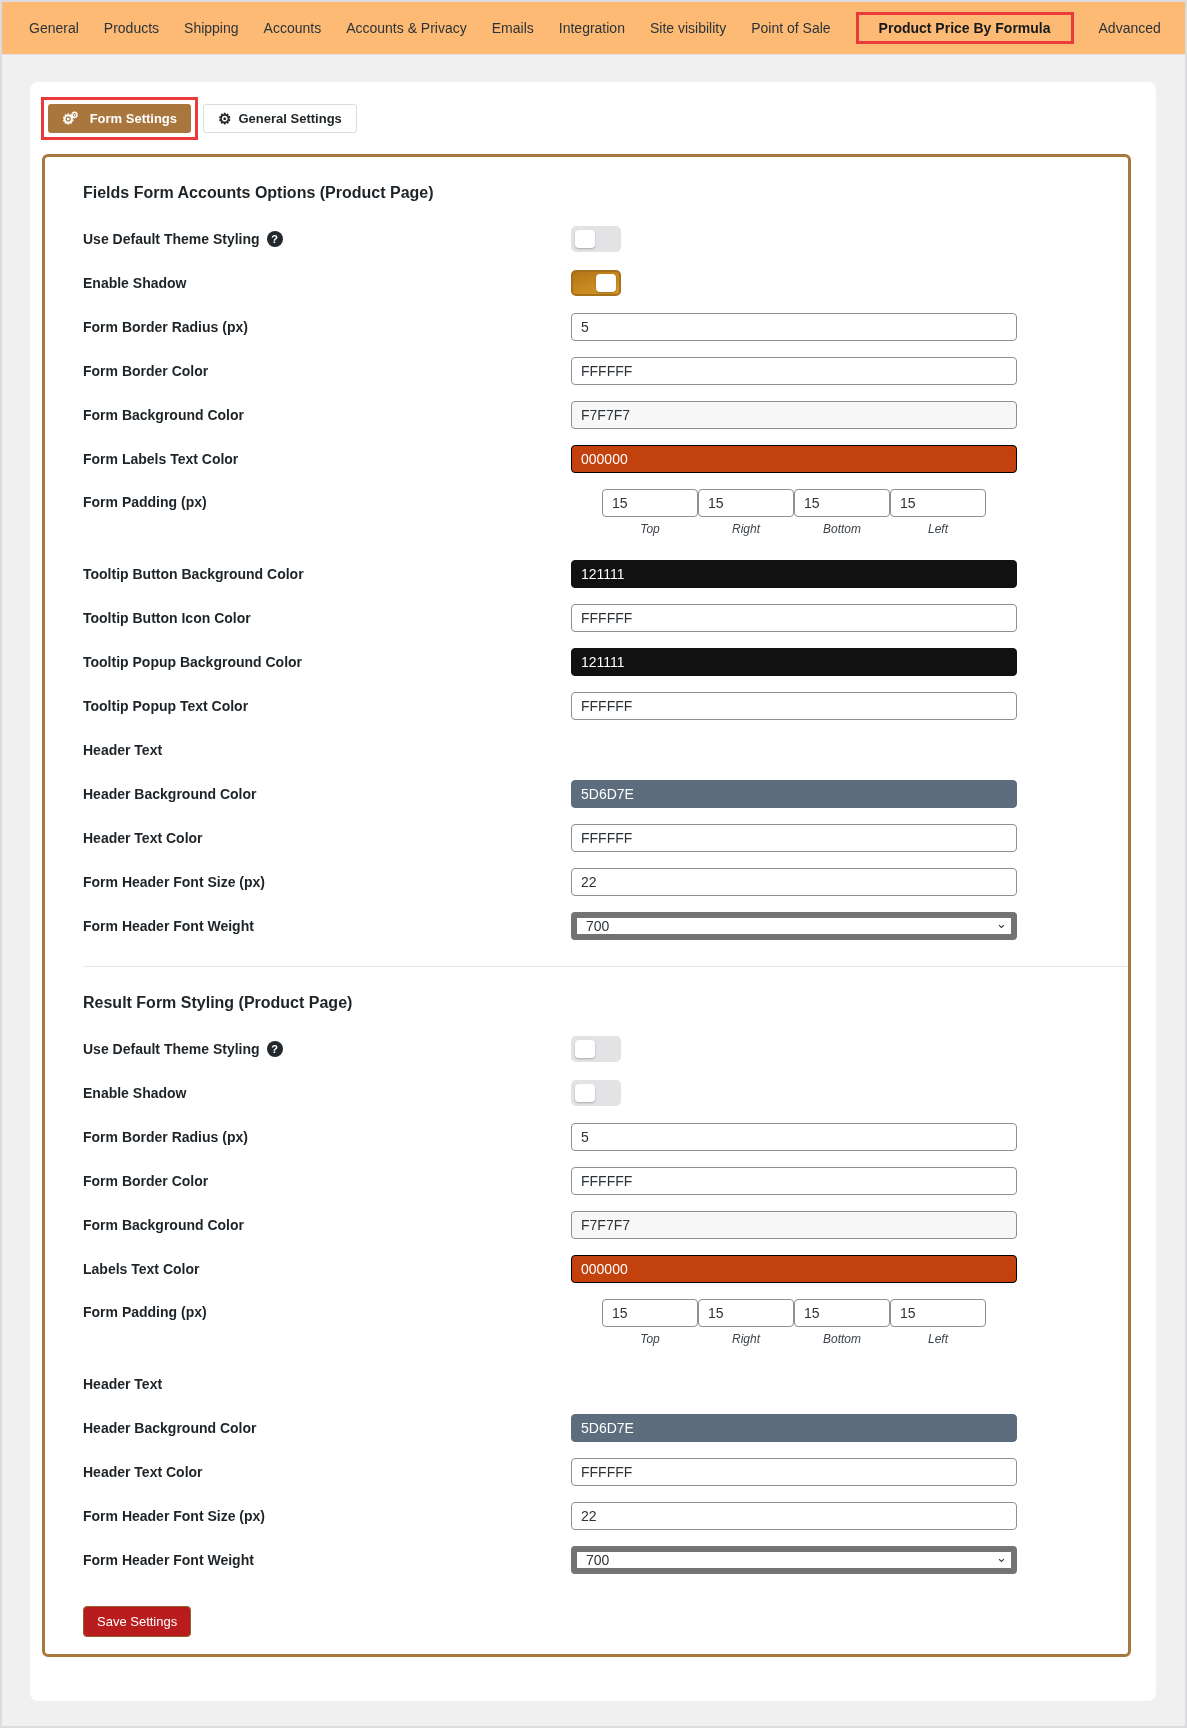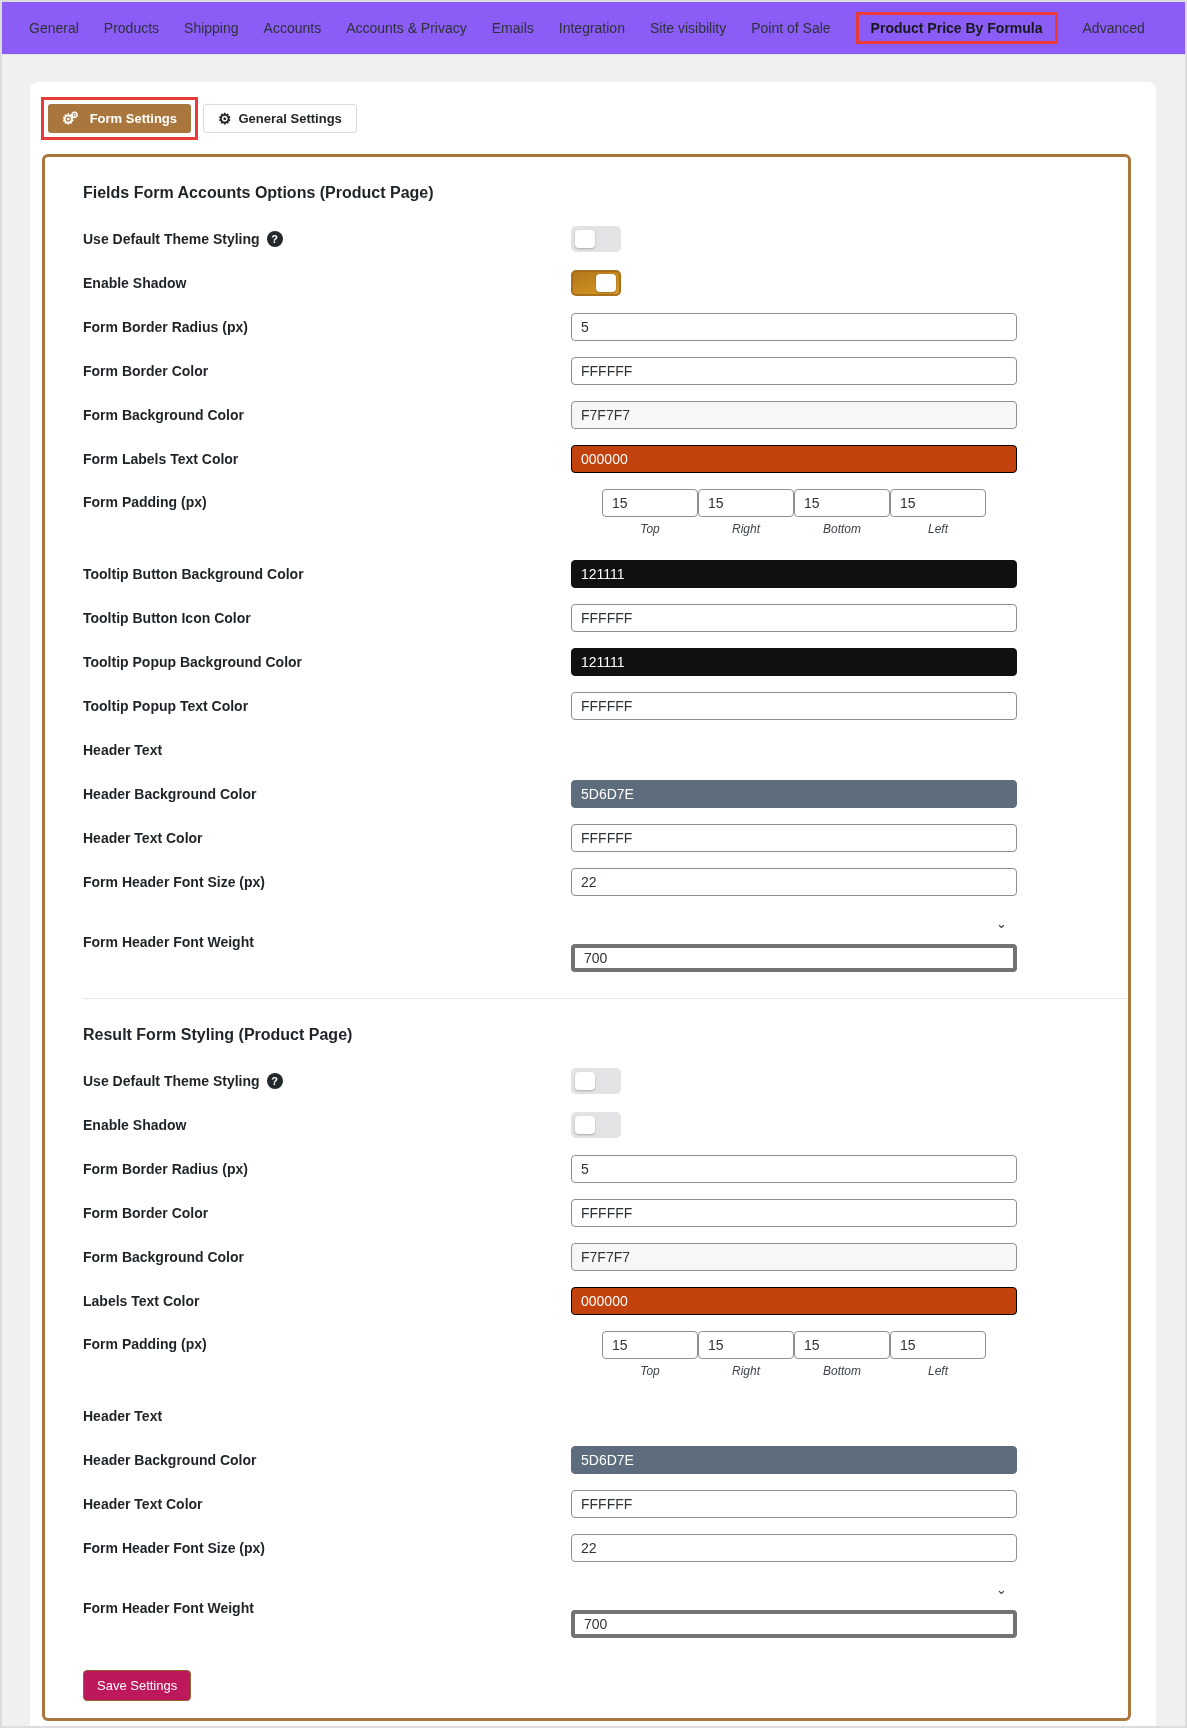--- a/index.html
+++ b/index.html
@@ -6,29 +6,29 @@
   html,body { margin:0; padding:0; }
   body {
     width:1187px; height:1728px;
     background:#f0f0f1;
     border:2px solid #dcdcde;
     font-family:"Liberation Sans", sans-serif;
     overflow:hidden;
   }
   
   .topnav {
-    background:#8b5cf6; height:53px;
+    background:#fdba74; height:53px;
     display:flex; align-items:center;
     padding-left:27px; gap:25px;
     border-bottom:1px solid #e2e4e7;
   }
   .nav-item { font-size:14px; color:#2c3338; white-space:nowrap; cursor:pointer; }
   .nav-item.highlight {
     font-weight:bold; color:#15191c;
-    border:3px solid #ea3b3b; padding:5px 12px;
+    border:3px solid #ea3b3b; padding:5px 20px;
   }
   
   .card {
     background:#ffffff; border-radius:8px;
     margin:27px 29px 0 28px;
     padding:15px 0 44px 0;
   }
   
   .tabs { padding-left:11px; display:flex; align-items:flex-start; }
   .red-box { border:3px solid #ea3b3b; padding:4px; display:inline-block; }
@@ -92,31 +92,31 @@
   .text-input.dark  { background:#121111; color:#ffffff; border-color:#121111; }
   .text-input.slate { background:#5d6d7e; color:#ffffff; border-color:#5d6d7e; }
   
   .pad-group { display:flex; justify-content:center; }
   .pad-item { width:96px; }
   .pad-label { text-align:center; font-style:italic; font-size:12px; color:#3c434a; margin-top:5px; }
   
   .fselect {
     appearance:none; -webkit-appearance:none; -moz-appearance:none;
     width:100%; height:28px;
-    border:4px solid #737373; border-radius:4px;
+    border:6px solid #737373; border-radius:4px;
     padding:0 9px; font-size:14px; color:#2c3338;
-    background:#ffffff; font-family:inherit;margin-top:32px;
+    background:#ffffff; font-family:inherit;
   }
   .chevron { position:absolute; right:10px; top:5px; font-size:13px; color:#2c3338; pointer-events:none; line-height:1; }
   
   .divider { border:none; border-top:1px solid #e8e8eb; margin:26px 0 27px 38px; }
   
   .save-btn {
     margin:16px 0 0 38px;
-    background:#be185d; color:#ffffff;
+    background:#b91c1c; color:#ffffff;
     border:1px solid #8f6230; border-radius:4px;
     font-size:13px; padding:7px 13px; font-family:inherit; cursor:pointer;
   }
 </style>
 </head>
 <body>
 
 <div class="topnav">
   <span class="nav-item">General</span>
   <span class="nav-item">Products</span>

